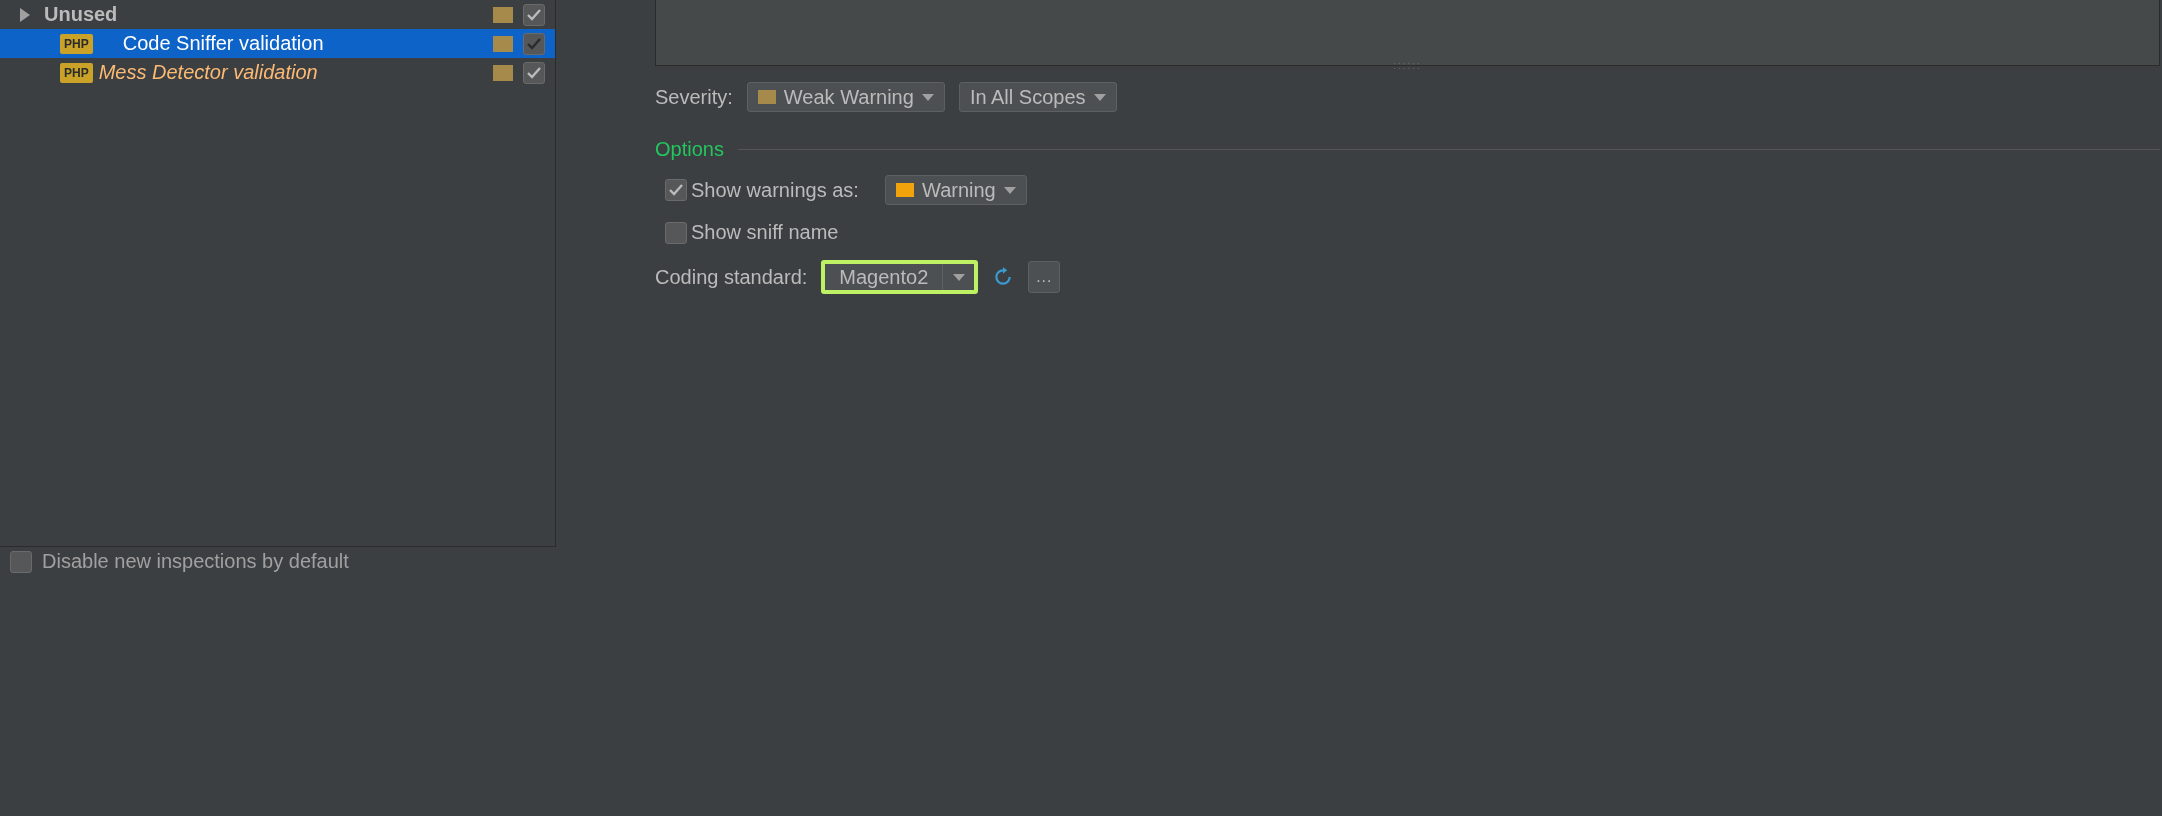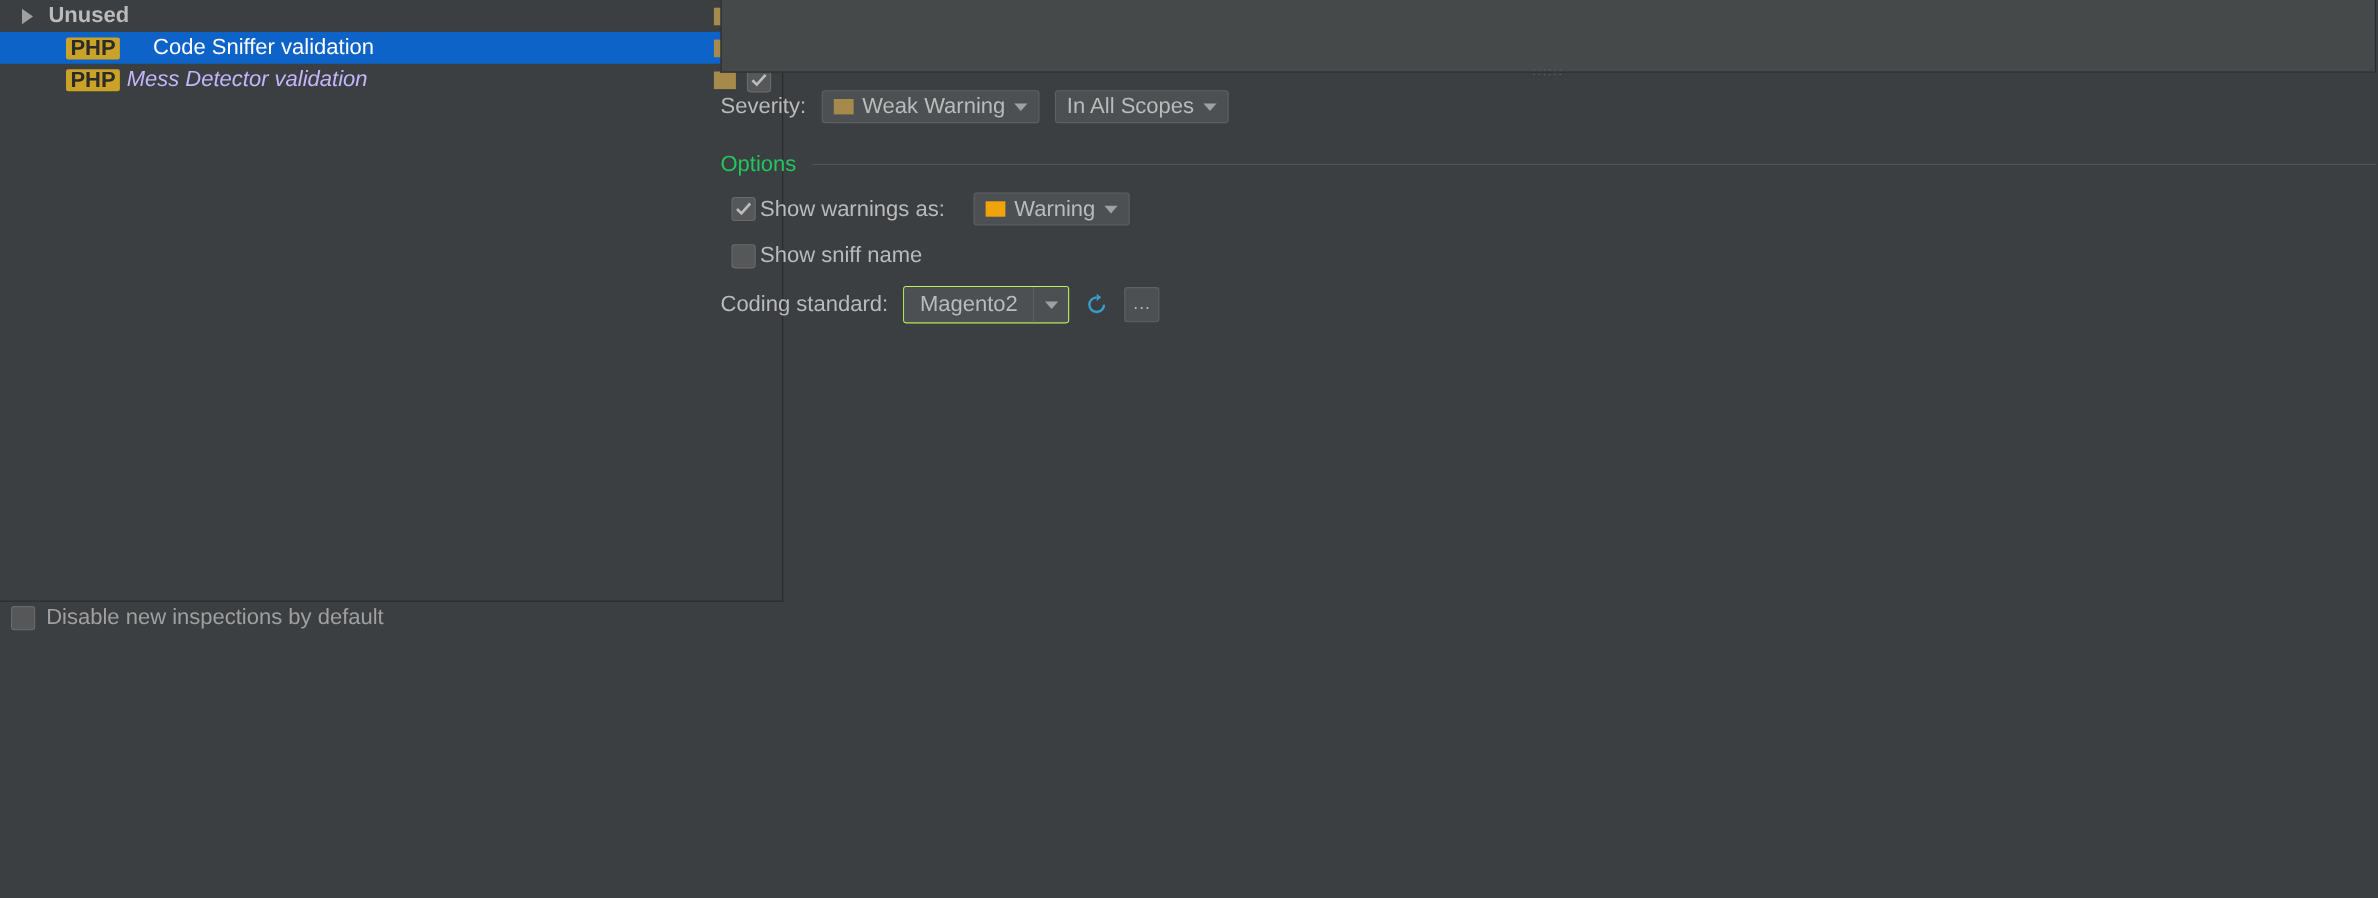--- a/index.html
+++ b/index.html
@@ -9,21 +9,21 @@
     font-family: -apple-system, "Segoe UI", Arial, sans-serif;
     font-size: 20px;
     color: #bbbbbb;
     position: relative;
   }
 
   
   .left-panel {
     position: absolute;
     left: 0; top: 0;
-    width: 712px; height: 547px;
+    width: 556px; height: 547px;
     background: #3c3f41;
     border-right: 1px solid #2b2b2b;
     border-bottom: 1px solid #2b2b2b;
   }
   .tree-row {
     display: flex;
     align-items: center;
     height: 29px;
     padding-left: 20px;
     position: relative;
@@ -33,27 +33,27 @@
   .tree-row.selected { background: #0d63c7; }
   .tree-row .triangle {
     width: 0; height: 0;
     border-left: 10px solid #a0a0a0;
     border-top: 7px solid transparent;
     border-bottom: 7px solid transparent;
     margin-right: 14px;
   }
   .tree-row .bold { font-weight: bold; color: #bbbbbb; }
   .tree-row.selected .label-text { color: #ffffff; margin-left: 24px; }
-  .tree-row .label-text.modified { color: #c4b5fd; font-style: italic; }
+  .tree-row .label-text.modified { color: #fdba74; font-style: italic; }
   .php-badge {
     display: inline-block;
     background: #c9a227;
     color: #2b2b2b;
     font-weight: bold;
-    font-size: 20px;
+    font-size: 12px;
     padding: 0 4px;
     border-radius: 2px;
     margin-right: 6px;
     line-height: 20px;
   }
   .row-right {
     position: absolute;
     right: 10px; top: 0;
     height: 100%;
     display: flex;
@@ -138,21 +138,21 @@
   }
   .section-head .rule { flex: 1; height: 1px; background: #555; }
 
   .opt-row {
     display: flex; align-items: center; gap: 4px;
     margin: 10px 0 16px 10px;
   }
 
   .split-combo {
     display: inline-flex;
-    border: 1px solid #bef264;
+    border: 4px solid #bef264;
     border-radius: 3px;
     overflow: hidden;
     height: 34px;
   }
   .split-combo .main {
     background: #4d5052;
     padding: 0 14px;
     display: flex; align-items: center;
     color: #bbbbbb;
   }

